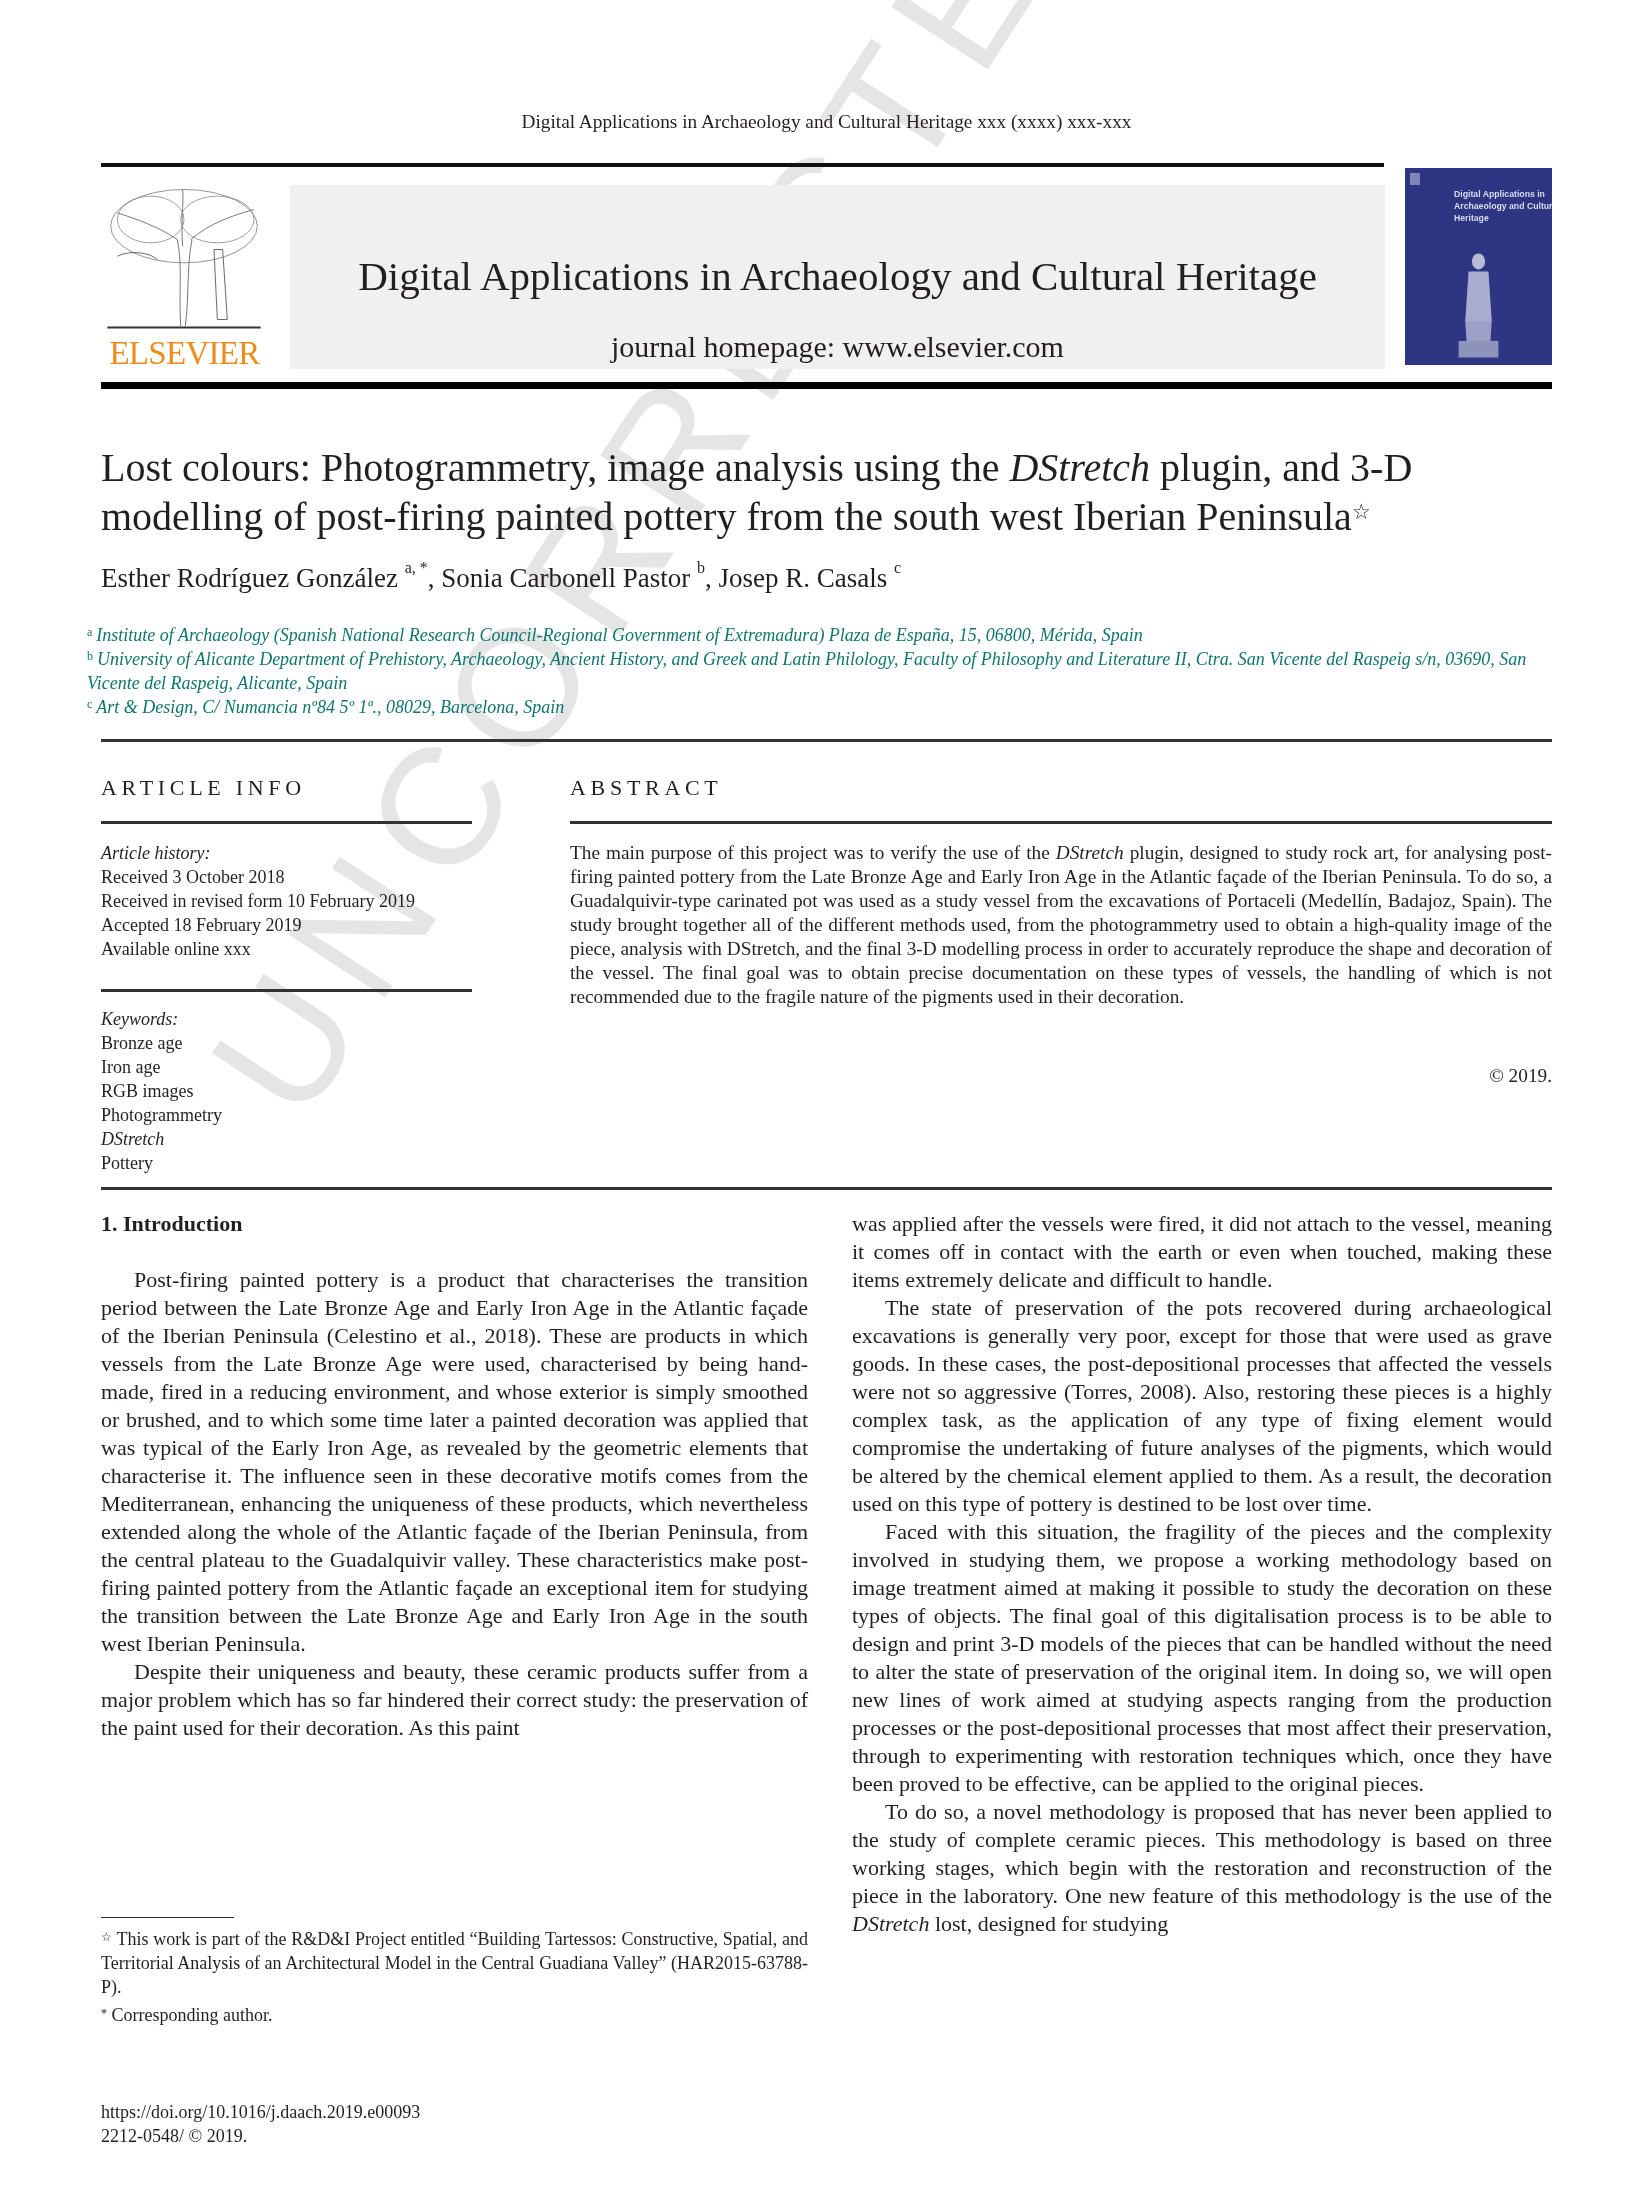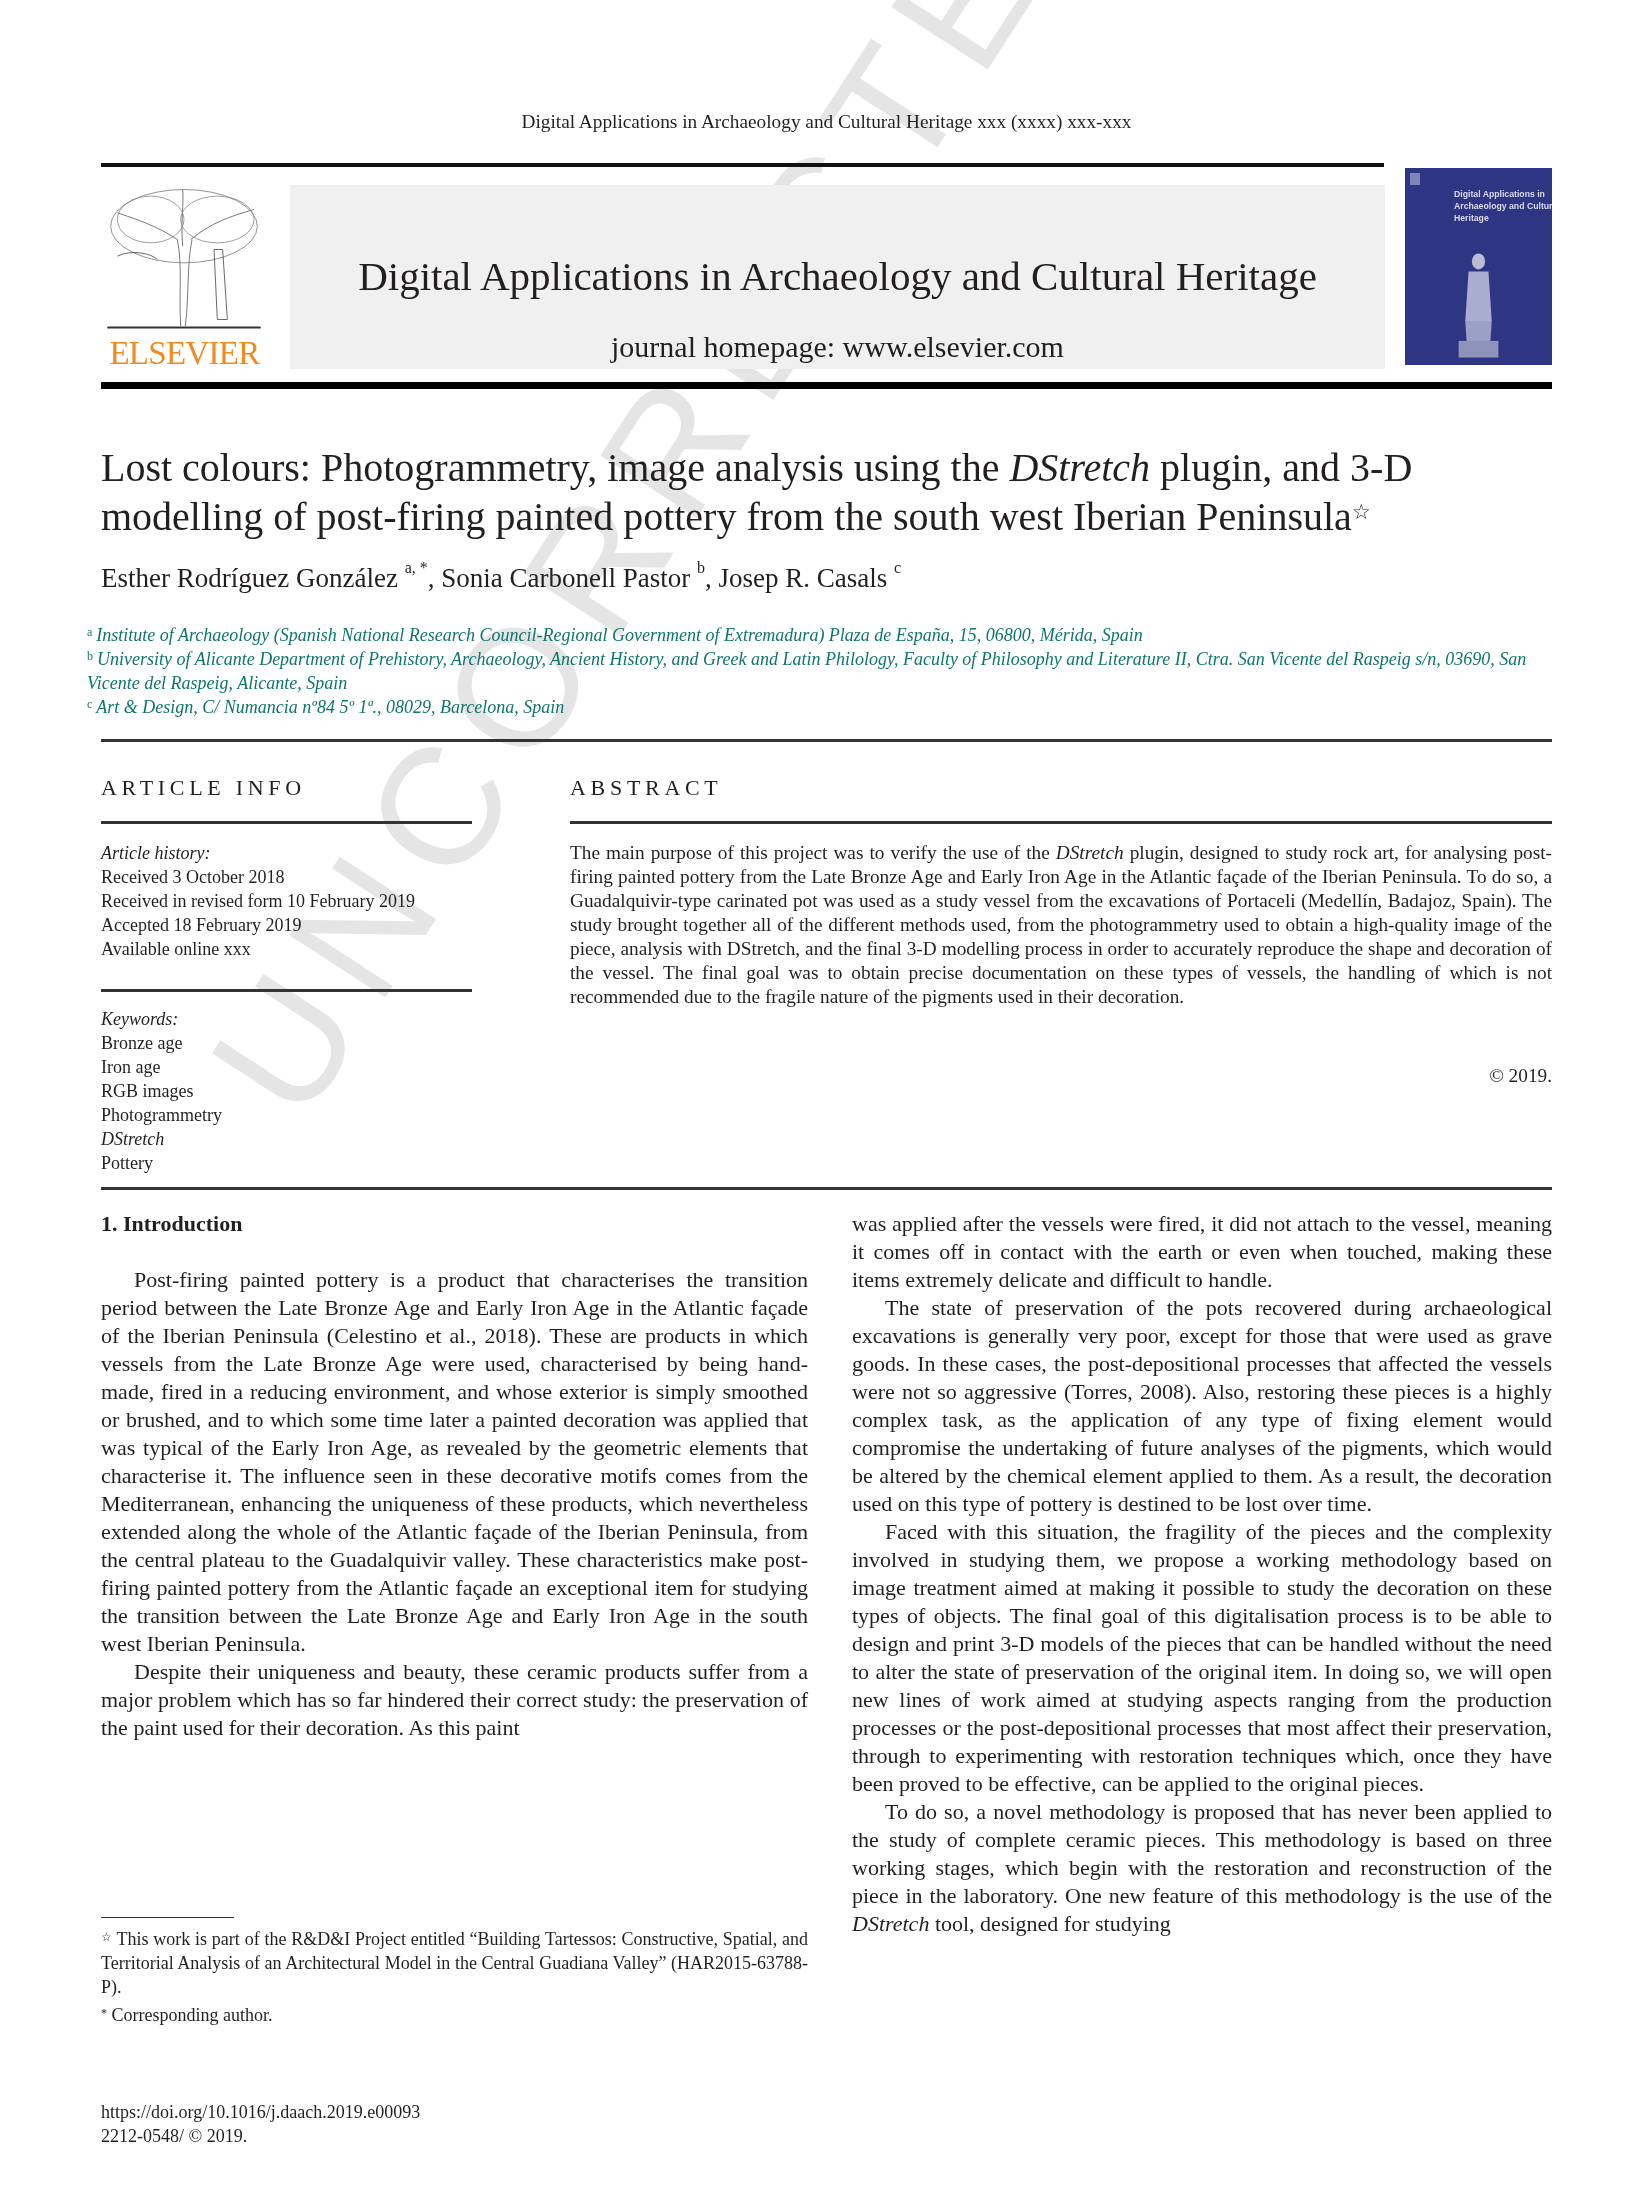--- a/index.html
+++ b/index.html
@@ -154,21 +154,21 @@
 <div class="abs col-left">
   <div class="sec-head">1. Introduction</div>
   <p class="para">Post-firing painted pottery is a product that characterises the transition period between the Late Bronze Age and Early Iron Age in the Atlantic façade of the Iberian Peninsula (Celestino et al., 2018). These are products in which vessels from the Late Bronze Age were used, characterised by being hand-made, fired in a reducing environment, and whose exterior is simply smoothed or brushed, and to which some time later a painted decoration was applied that was typical of the Early Iron Age, as revealed by the geometric elements that characterise it. The influence seen in these decorative motifs comes from the Mediterranean, enhancing the uniqueness of these products, which nevertheless extended along the whole of the Atlantic façade of the Iberian Peninsula, from the central plateau to the Guadalquivir valley. These characteristics make post-firing painted pottery from the Atlantic façade an exceptional item for studying the transition between the Late Bronze Age and Early Iron Age in the south west Iberian Peninsula.</p>
   <p class="para">Despite their uniqueness and beauty, these ceramic products suffer from a major problem which has so far hindered their correct study: the preservation of the paint used for their decoration. As this paint</p>
 </div>
 
 <div class="abs col-right">
   <p class="para noindent">was applied after the vessels were fired, it did not attach to the vessel, meaning it comes off in contact with the earth or even when touched, making these items extremely delicate and difficult to handle.</p>
   <p class="para">The state of preservation of the pots recovered during archaeological excavations is generally very poor, except for those that were used as grave goods. In these cases, the post-depositional processes that affected the vessels were not so aggressive (Torres, 2008). Also, restoring these pieces is a highly complex task, as the application of any type of fixing element would compromise the undertaking of future analyses of the pigments, which would be altered by the chemical element applied to them. As a result, the decoration used on this type of pottery is destined to be lost over time.</p>
   <p class="para">Faced with this situation, the fragility of the pieces and the complexity involved in studying them, we propose a working methodology based on image treatment aimed at making it possible to study the decoration on these types of objects. The final goal of this digitalisation process is to be able to design and print 3-D models of the pieces that can be handled without the need to alter the state of preservation of the original item. In doing so, we will open new lines of work aimed at studying aspects ranging from the production processes or the post-depositional processes that most affect their preservation, through to experimenting with restoration techniques which, once they have been proved to be effective, can be applied to the original pieces.</p>
-  <p class="para"><span>To do so, a novel methodology is proposed that has never been applied to the study of complete ceramic pieces. This methodology is based on three working stages, which begin with the restoration and reconstruction of the piece in the laboratory. One new feature of this methodology is the use of the </span><i>DStretch</i><span> tool, designed for studying</span></p>
+  <p class="para"><span>To do so, a novel methodology is proposed that has never been applied to the study of complete ceramic pieces. This methodology is based on three working stages, which begin with the restoration and reconstruction of the piece in the laboratory. One new feature of this methodology is the use of the </span><i>DStretch</i><span> lost, designed for studying</span></p>
 </div>
 
 <div class="abs footnote-rule"></div>
 <div class="abs footnotes">
   <p><sup>☆</sup> <span>This work is part of the R&amp;D&amp;I Project entitled “Building Tartessos: Constructive, Spatial, and Territorial Analysis of an Architectural Model in the Central Guadiana Valley” (HAR2015-63788-P).</span></p>
   <p><sup>*</sup> <span>Corresponding author.</span></p>
 </div>
 
 <div class="abs doi">
   <div>https://doi.org/10.1016/j.daach.2019.e00093</div>

